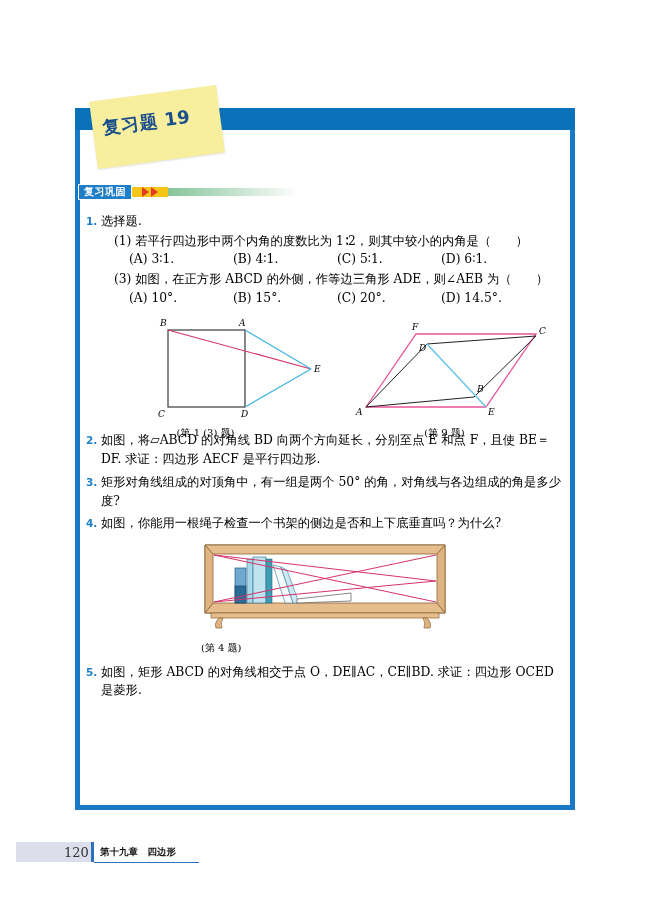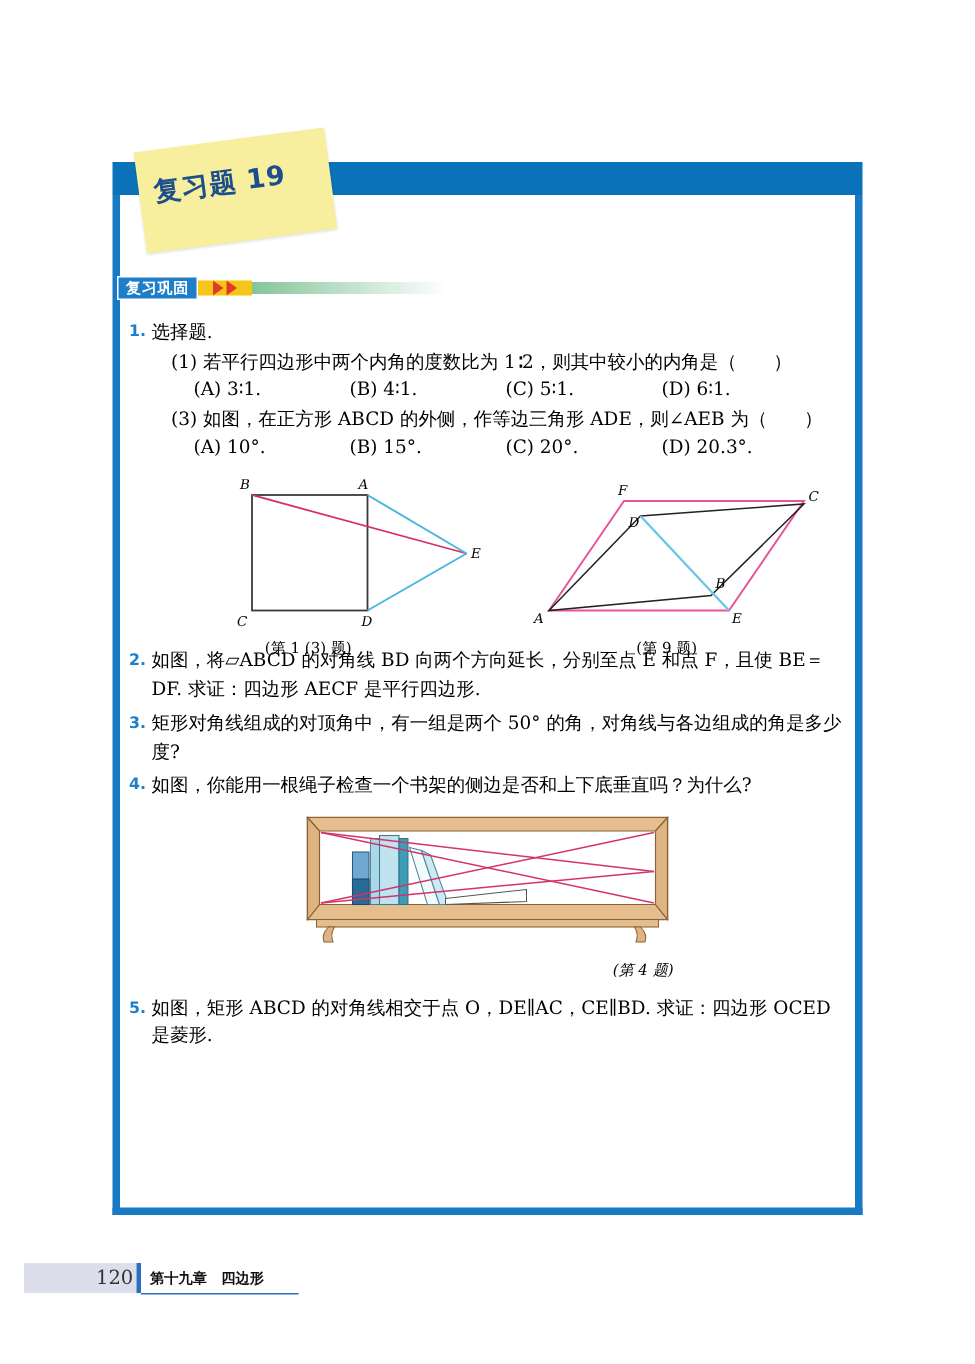--- a/index.html
+++ b/index.html
@@ -162,24 +162,23 @@
     margin-top: 1px;
   }
   .caption-cell { flex: 1; text-align: center; font-size: 10px; }
 
   
   .shelf-wrap {
     margin: 8px auto 0 auto;
     width: 248px;
   }
   .shelf-caption {
-    text-align: right;
+    text-align: left;
     font-size: 10px;
     margin-top: 3px;
-    font-style: italic;
   }
 
   
   .footer {
     position: absolute;
     left: 16px; top: 842px;
     width: 650px; height: 22px;
   }
   .footer-band {
     position: absolute;
@@ -253,21 +252,21 @@
           <span class="opt">(B) 4∶1.</span>
           <span class="opt">(C) 5∶1.</span>
           <span class="opt">(D) 6∶1.</span>
         </div>
 
         <div class="sub-item">(3) 如图，在正方形 ABCD 的外侧，作等边三角形 ADE，则∠AEB 为（　　）</div>
         <div class="opt-row">
           <span class="opt">(A) 10°.</span>
           <span class="opt">(B) 15°.</span>
           <span class="opt">(C) 20°.</span>
-          <span class="opt">(D) 20.3°.</span>
+          <span class="opt">(D) 14.5°.</span>
         </div>
       </div>
     </div>
 
     <div class="figure-area">
       <svg width="478" height="104" viewBox="0 0 478 104">
 
         <g>
           <rect x="82" y="16" width="77" height="77" fill="none" stroke="#3a3a3a" stroke-width="1.2"></rect>
           <line x1="82" y1="16" x2="225" y2="55" stroke="#d6326a" stroke-width="1.2"></line>

